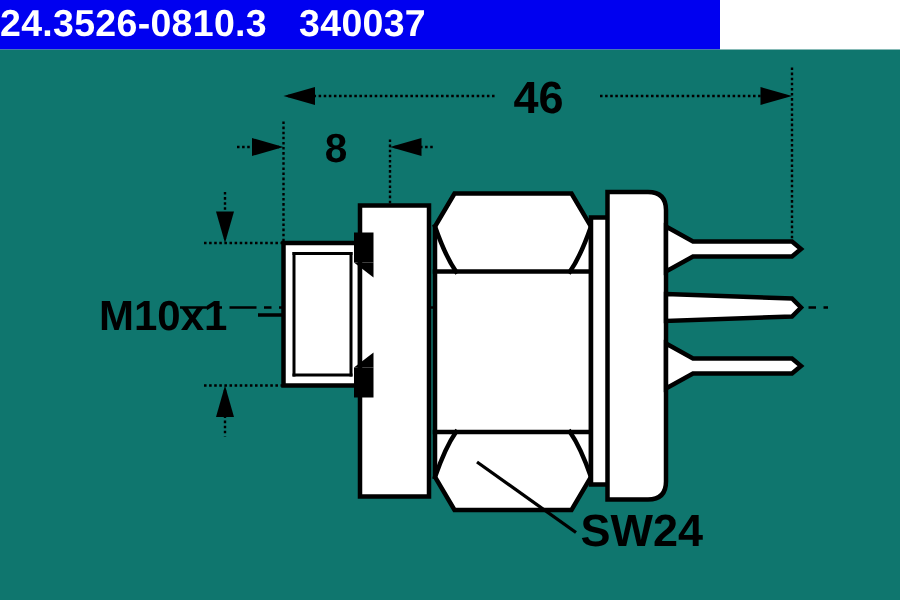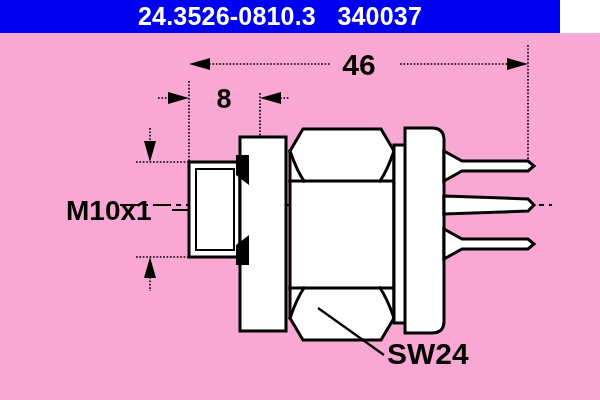--- a/index.html
+++ b/index.html
@@ -18,44 +18,43 @@
     position: relative;
     width: 600px;
     height: 400px;
     background: #ffffff;
   }
   
   #header-bar {
     position: absolute;
     left: 0;
     top: 0;
-    width: 560px;
+    width: 480px;
     height: 33px;
     background: #0000f0;
     display: flex;
     align-items: center;
-    justify-content: center;
   }
   #header-title {
     color: #ffffff;
     font-family: "Liberation Sans", sans-serif;
     font-size: 25px;
     font-weight: bold;
     letter-spacing: 0.2px;
     white-space: pre;
     line-height: 1;
   }
   
   #drawing-area {
     position: absolute;
     left: 0;
     top: 33px;
     width: 600px;
     height: 367px;
-    background: #f9a8d4;
+    background: #0f766e;
   }
   svg#technical-drawing {
     display: block;
   }
   .dwg-line {
     stroke: #000000;
     fill: none;
     stroke-width: 3;
     stroke-linecap: square;
     stroke-linejoin: miter;

